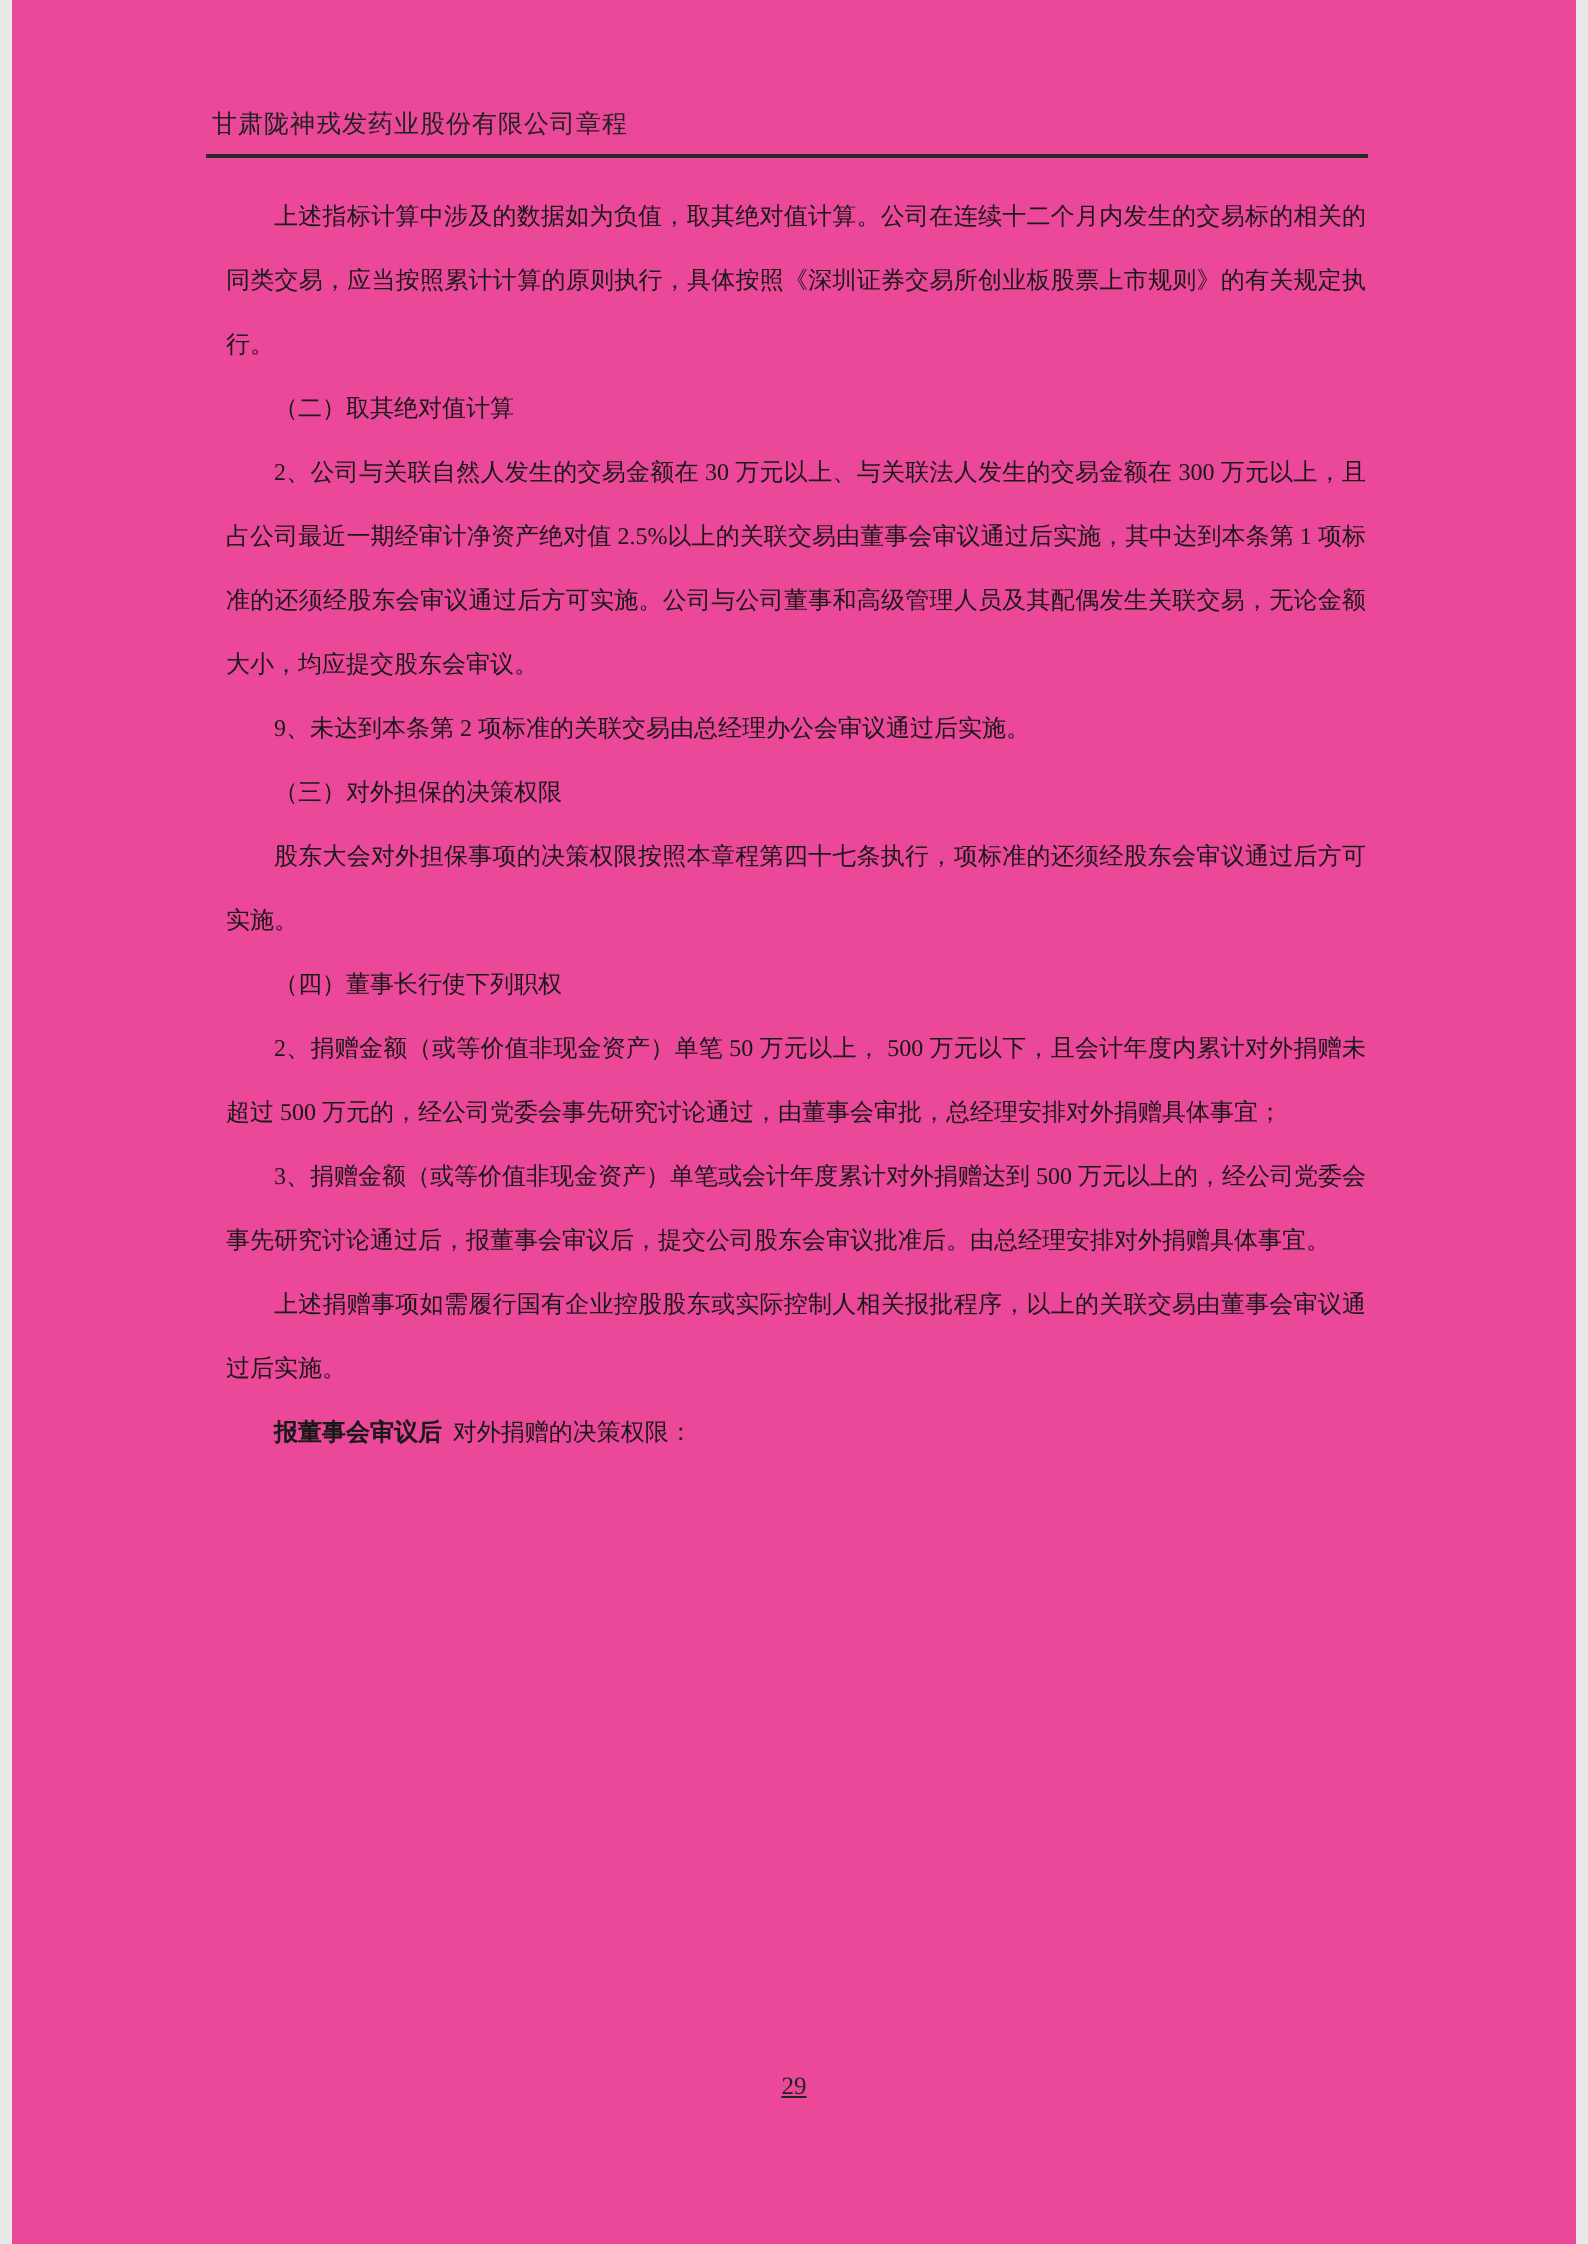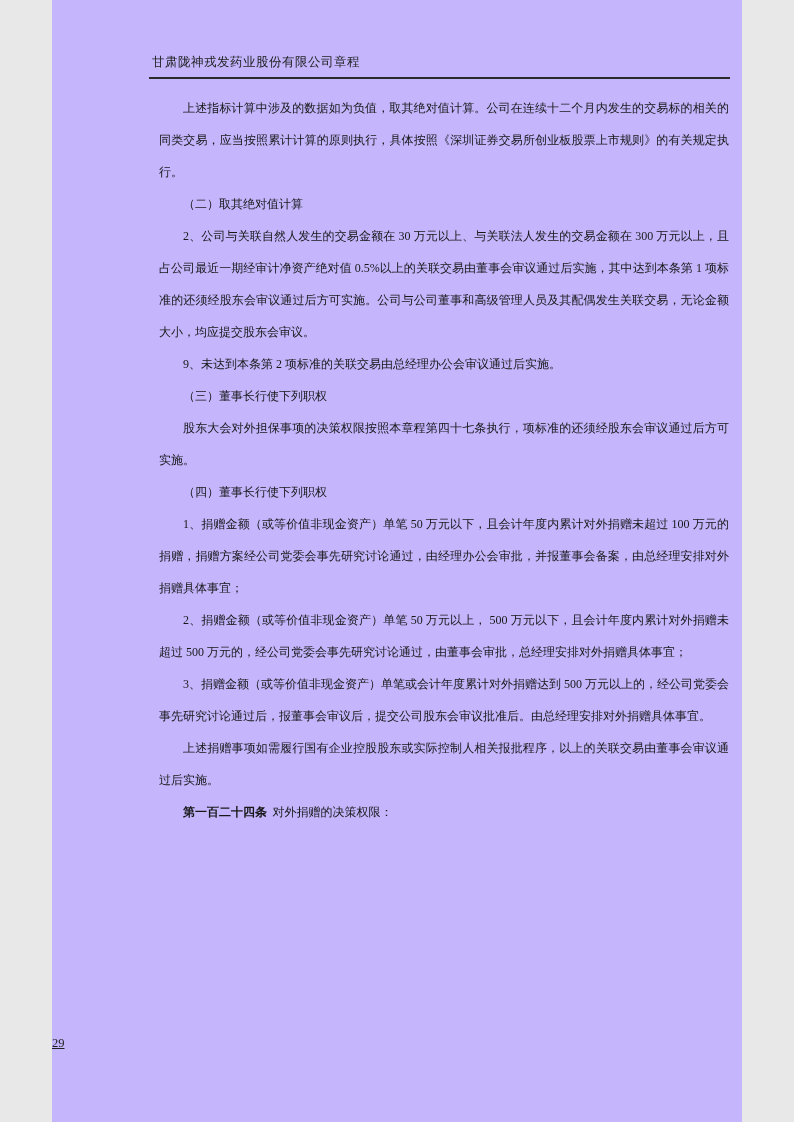--- a/index.html
+++ b/index.html
@@ -1,22 +1,22 @@
 <!DOCTYPE html>
 <html><head>
 <meta charset="utf-8">
 <style>
   * { margin: 0; padding: 0; box-sizing: border-box; }
   html, body { background: #e8e8e8; }
   .page {
     position: relative;
-    width: 690px;
+    width: 782px;
     height: 1122px;
     margin: 0 auto;
-    background: #c4b5fd;
+    background: #ec4899;
     font-family: "Liberation Serif", "DejaVu Serif", serif;
     color: #1c1c1c;
     overflow: hidden;
   }
   .doc-header {
     position: absolute;
     top: 54px;
     left: 97px;
     width: 581px;
     padding: 0 0 6px 3px;
@@ -41,58 +41,58 @@
   }
   .article-number {
     font-weight: bold;
     margin-right: 0.45em;
   }
   .doc-footer {
     position: absolute;
     top: 1036px;
     left: 0;
     width: 100%;
+    text-align: center;
     font-size: 12.5px;
     color: #222;
     text-decoration: underline;
   }
 </style>
 </head>
 <body>
 
 <div class="page">
 
   <div class="doc-header">
     <span>甘肃陇神戎发药业股份有限公司章程</span>
   </div>
 
   <div class="doc-body">
   <p><span>上述指标计算中涉及的数据如为负值，取其绝对值计算。公司在连续十二个月内发生的交易标的相关的同类交易，应当按照累计计算的原则执行，具体按照《深圳证券交易所创业板股票上市规则》的有关规定执行。</span></p>
 
   <p><span>（二）取其绝对值计算</span></p>
 
 
-  <p><span>2、公司与关联自然人发生的交易金额在 30 万元以上、与关联法人发生的交易金额在 300 万元以上，且占公司最近一期经审计净资产绝对值 0.5%以上的关联交易由董事会审议通过后实施，其中达到本条第 1 项标准的还须经股东会审议通过后方可实施。公司与公司董事和高级管理人员及其配偶发生关联交易，无论金额大小，均应提交股东会审议。</span></p>
+  <p><span>2、公司与关联自然人发生的交易金额在 30 万元以上、与关联法人发生的交易金额在 300 万元以上，且占公司最近一期经审计净资产绝对值 2.5%以上的关联交易由董事会审议通过后实施，其中达到本条第 1 项标准的还须经股东会审议通过后方可实施。公司与公司董事和高级管理人员及其配偶发生关联交易，无论金额大小，均应提交股东会审议。</span></p>
 
   <p><span>9、未达到本条第 2 项标准的关联交易由总经理办公会审议通过后实施。</span></p>
 
-  <p><span>（三）董事长行使下列职权</span></p>
+  <p><span>（三）对外担保的决策权限</span></p>
 
   <p><span>股东大会对外担保事项的决策权限按照本章程第四十七条执行，项标准的还须经股东会审议通过后方可实施。</span></p>
 
   <p><span>（四）董事长行使下列职权</span></p>
 
-  <p><span>1、捐赠金额（或等价值非现金资产）单笔 50 万元以下，且会计年度内累计对外捐赠未超过 100 万元的捐赠，捐赠方案经公司党委会事先研究讨论通过，由经理办公会审批，并报董事会备案，由总经理安排对外捐赠具体事宜；</span></p>
 
   <p><span>2、捐赠金额（或等价值非现金资产）单笔 50 万元以上， 500 万元以下，且会计年度内累计对外捐赠未超过 500 万元的，经公司党委会事先研究讨论通过，由董事会审批，总经理安排对外捐赠具体事宜；</span></p>
 
   <p><span>3、捐赠金额（或等价值非现金资产）单笔或会计年度累计对外捐赠达到 500 万元以上的，经公司党委会事先研究讨论通过后，报董事会审议后，提交公司股东会审议批准后。由总经理安排对外捐赠具体事宜。</span></p>
 
   <p><span>上述捐赠事项如需履行国有企业控股股东或实际控制人相关报批程序，以上的关联交易由董事会审议通过后实施。</span></p>
 
-  <p><span class="article-number">第一百二十四条</span><span>对外捐赠的决策权限：</span></p>
+  <p><span class="article-number">报董事会审议后</span><span>对外捐赠的决策权限：</span></p>
 </div>
 
   <div class="doc-footer">
     <span>29</span>
   </div>
 
 </div>
 
 </body></html>

